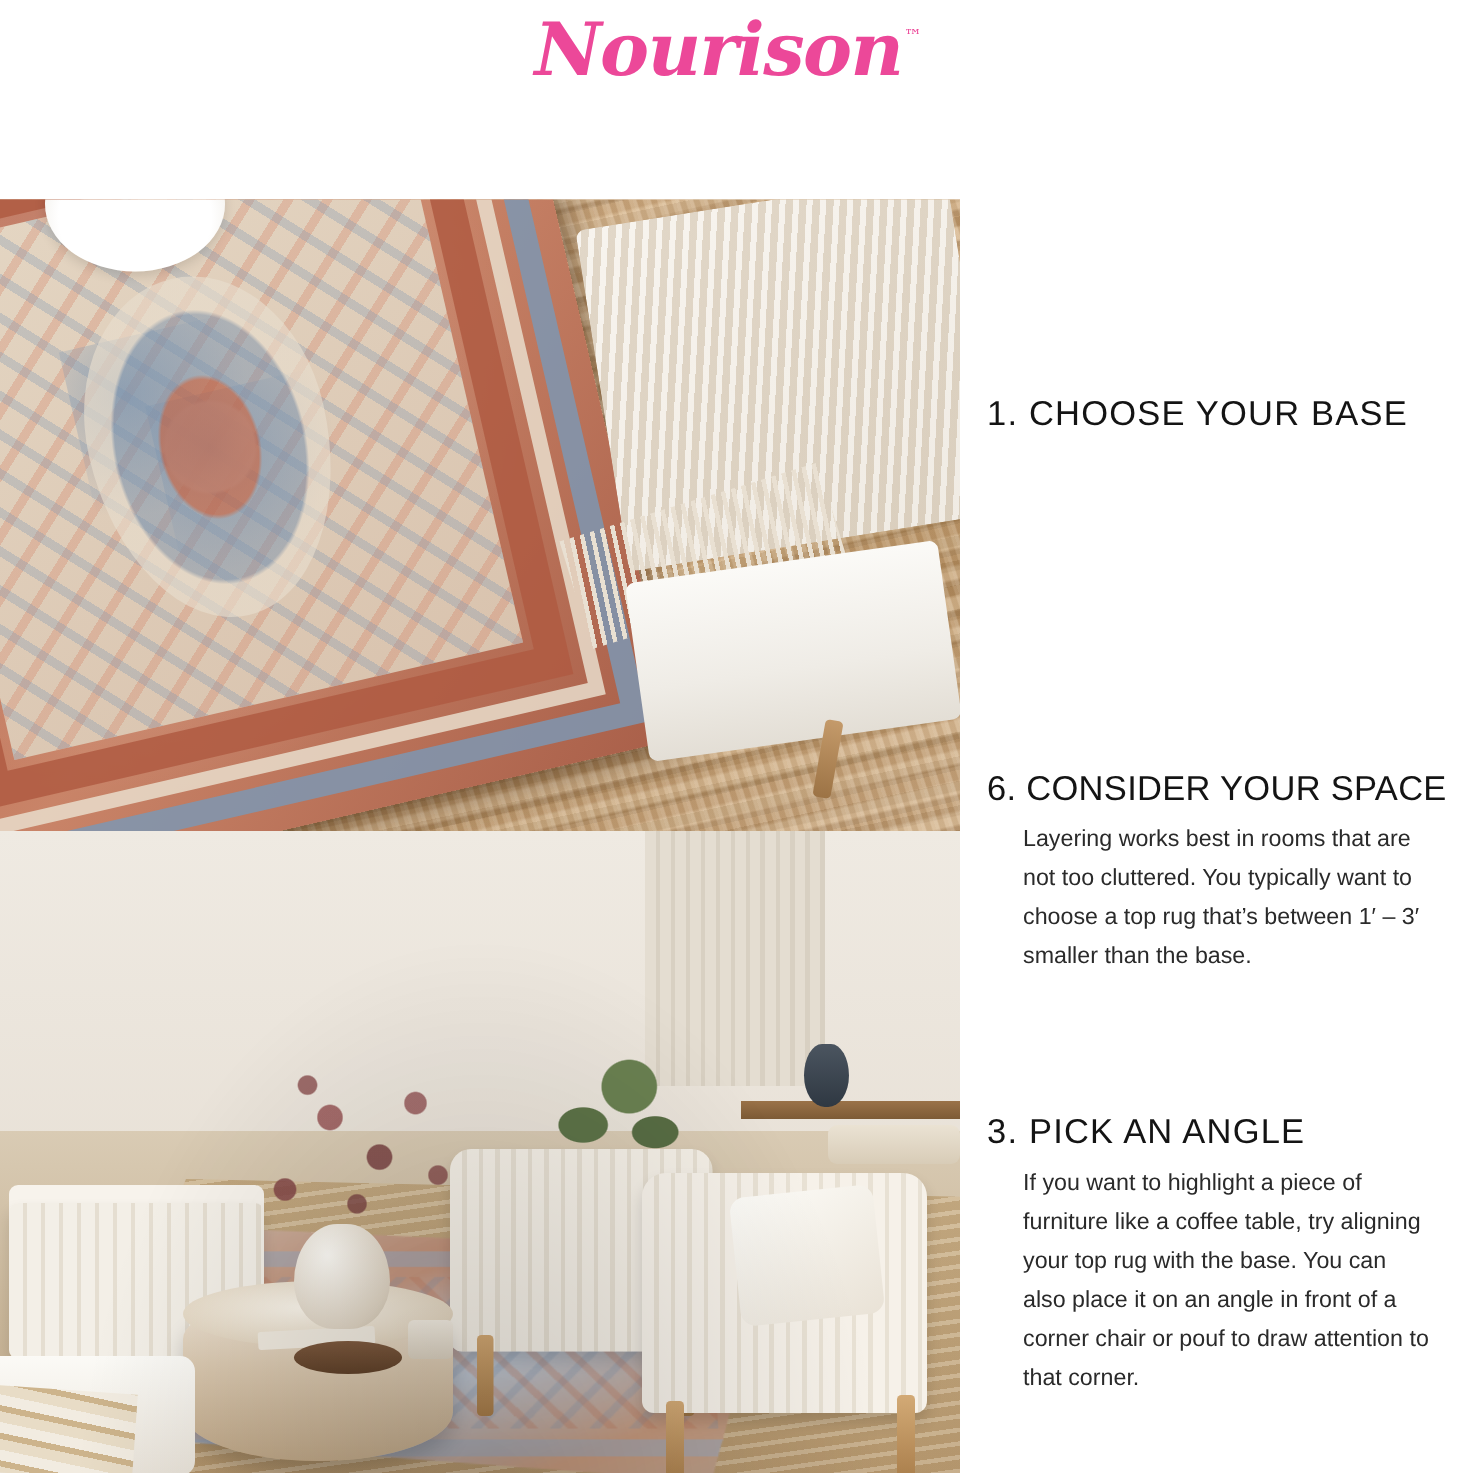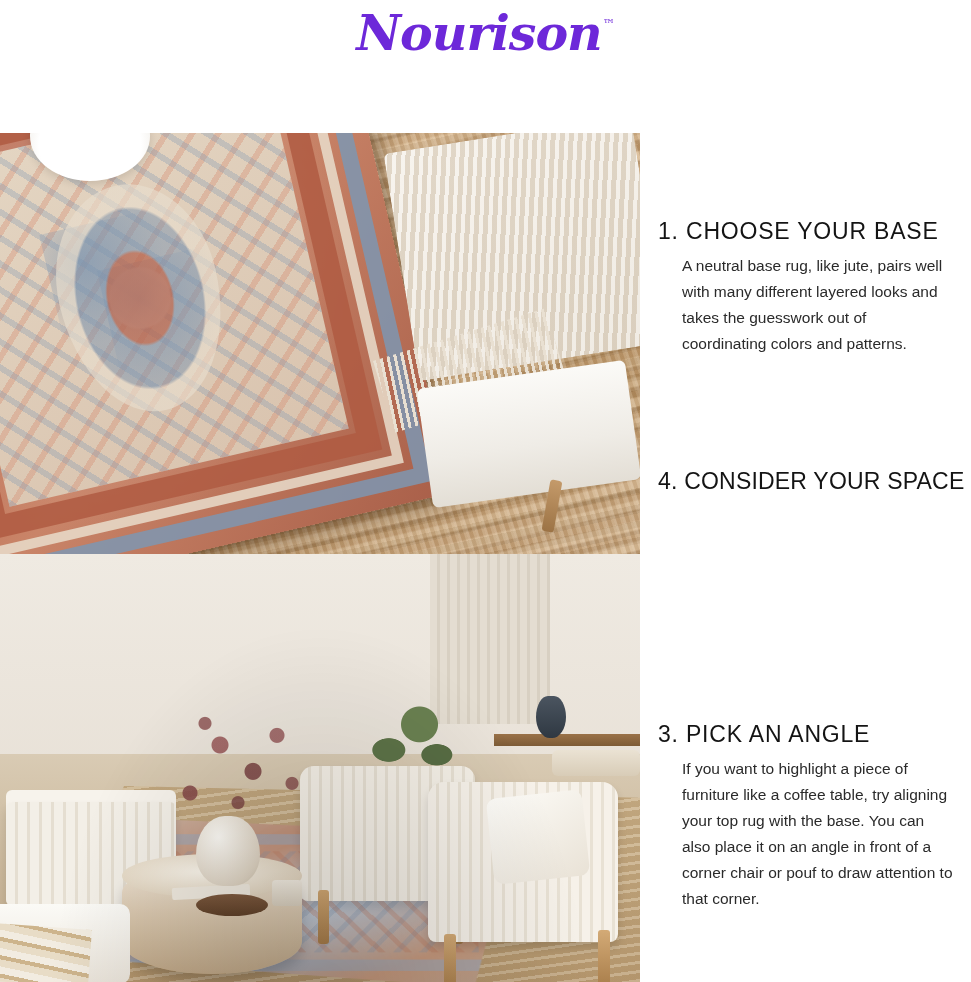--- a/index.html
+++ b/index.html
@@ -23,21 +23,21 @@
     background: #ffffff;
     text-align: center;
     position: relative;
   }
   .brand-logo {
     font-family: "DejaVu Serif", serif;
     font-style: italic;
     font-weight: bold;
     font-size: 49px;
     letter-spacing: -1px;
-    color: #6d28d9;
+    color: #ec4899;
     padding-top: 8px;
     line-height: 1.05;
     position: relative;
     display: inline-block;
   }
   .brand-logo .tm {
     font-size: 12px;
     font-style: normal;
     font-weight: normal;
     vertical-align: 22px;
@@ -432,24 +432,25 @@
     inset: 0;
     background: radial-gradient(ellipse at 50% 110%, rgba(0,0,0,0.18), rgba(0,0,0,0) 60%);
     pointer-events: none;
   }
 
   
   .tip {
     position: absolute;
     left: 18px;
     width: 310px;
+    margin-top: 44px;
   }
   .tip-1 { top: 85px; }
   .tip-2 { top: 335px; }
-  .tip-3 { top: 588px; }
+  .tip-3 { top: 564px; }
 
   .tip-heading {
     font-family: "Liberation Sans", sans-serif;
     font-size: 23px;
     font-weight: 400;
     letter-spacing: 0.8px;
     color: #141414;
     white-space: nowrap;
     margin: 0 0 8px 0;
   }
@@ -530,25 +531,25 @@
       <div class="throw"></div>
       <div class="shadow-soft"></div>
     </div>
 
   </div>
 
   <div class="text-col">
 
     <div class="tip tip-1">
       <h2 class="tip-heading">1. CHOOSE YOUR BASE</h2>
-      <p class="tip-body">A neutral base rug, like jute, pairs well with many different layered looks and takes the guesswork out of coordinating colors and patterns.</p>
     </div>
 
     <div class="tip tip-2">
-      <h2 class="tip-heading">4. CONSIDER YOUR SPACE</h2>
+      <h2 class="tip-heading">6. CONSIDER YOUR SPACE</h2>
+      <p class="tip-body">Layering works best in rooms that are not too cluttered. You typically want to choose a top rug that’s between 1′ – 3′ smaller than the base.</p>
     </div>
 
     <div class="tip tip-3">
       <h2 class="tip-heading">3. PICK AN ANGLE</h2>
       <p class="tip-body">If you want to highlight a piece of furniture like a coffee table, try aligning your top rug with the base. You can also place it on an angle in front of a corner chair or pouf to draw attention to that corner.</p>
     </div>
 
   </div>
 </div>
 

